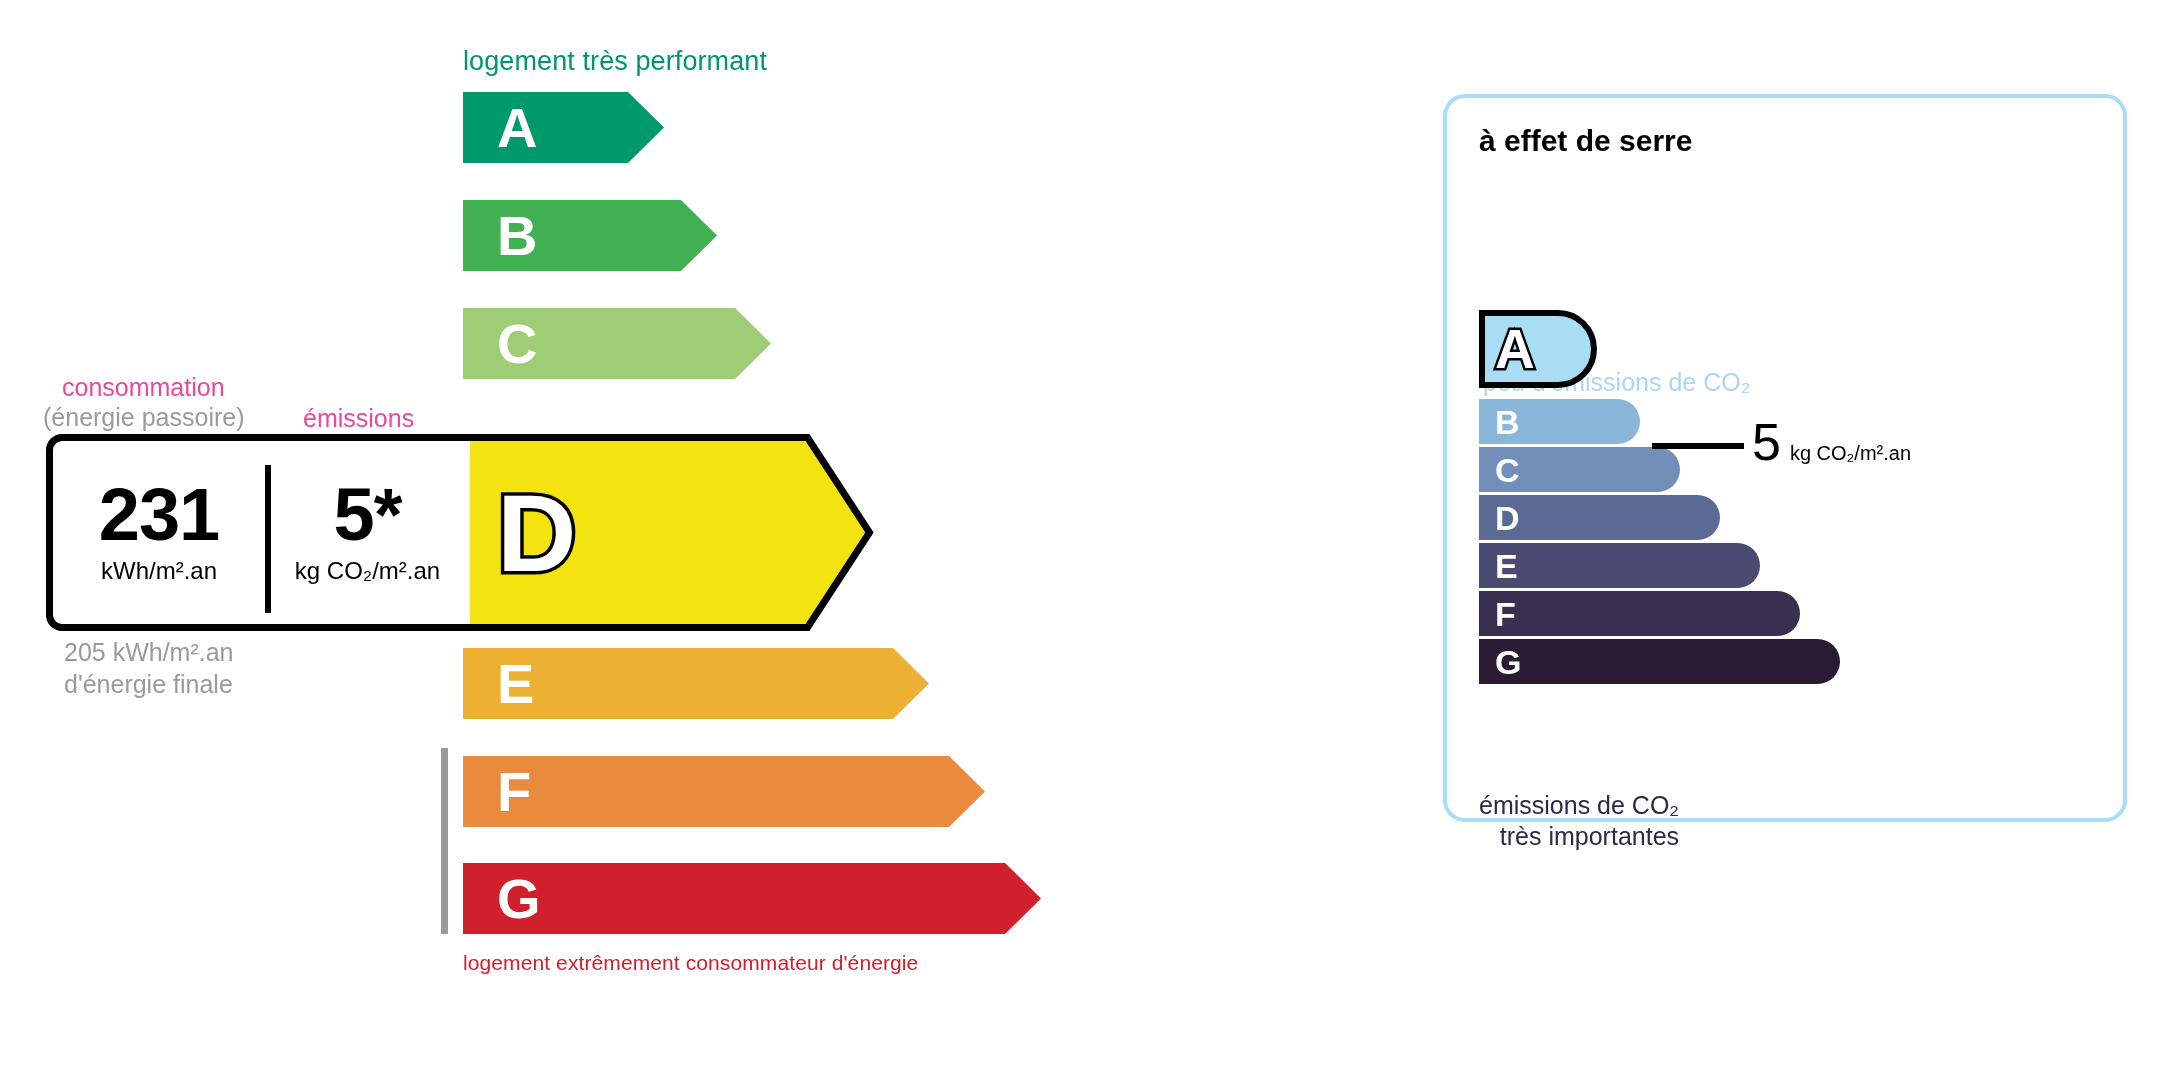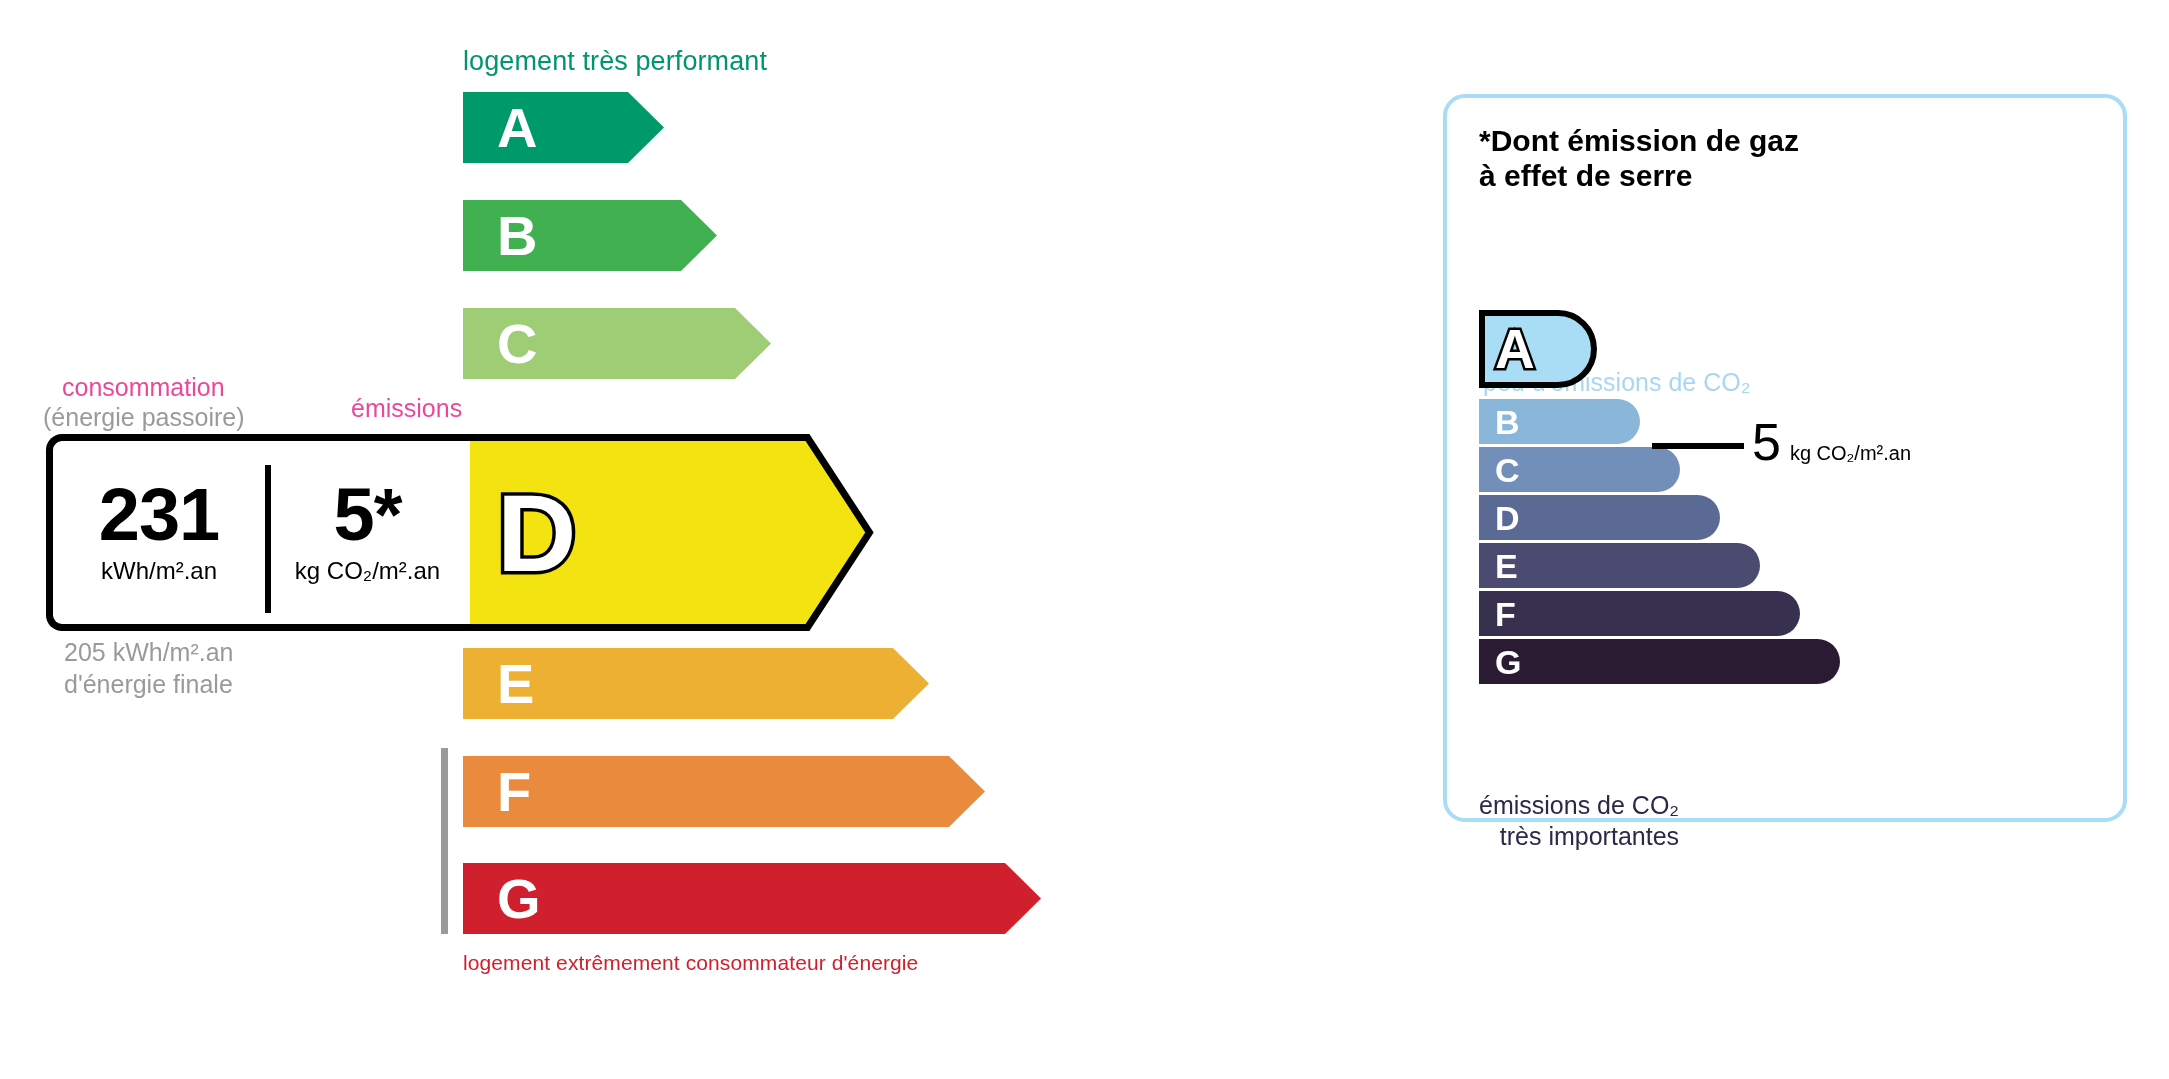--- a/index.html
+++ b/index.html
@@ -45,21 +45,21 @@
     flex-direction:column;align-items:center;justify-content:center;}
   #cell-consumption{left:0;width:212px;}
   #cell-emission{left:212px;width:205px;}
   #value-box .big{font-size:74px;font-weight:600;color:#000;line-height:.95;letter-spacing:-1px;}
   #value-box .unit{font-size:24px;color:#000;margin-top:7px;}
   #value-divider{position:absolute;left:212px;top:24px;width:6px;height:148px;background:#000;}
 
   .head-label{position:absolute;font-size:25px;color:#ec4899;white-space:nowrap;}
   #label-consumption{left:62px;top:373px;}
   #label-primary{left:43px;top:403px;color:#9a9a9a;}
-  #label-emissions{left:303px;top:394px;margin-left:48px;}
+  #label-emissions{left:303px;top:404px;}
 
   #final-energy{
     position:absolute;left:64px;top:637px;font-size:25px;color:#9a9a9a;
     line-height:1.26;white-space:nowrap;
   }
 
   #passoire-bar{position:absolute;left:441px;top:748px;width:7px;height:186px;background:#9a9a9a;}
   #passoire-label{
     position:absolute;left:250px;top:810px;width:180px;text-align:right;
     font-size:25px;color:#9a9a9a;line-height:1.26;
@@ -167,21 +167,20 @@
     <div>d'énergie finale</div>
   </div>
 
   <div id="passoire-bar"></div>
 
   <div class="bottom-caption">logement extrêmement consommateur d'énergie</div>
 </div>
 
 <div id="co2-panel">
   <div id="co2-title">
-    <div>*Dont émission de gaz</div>
     <div>à effet de serre</div>
   </div>
 
   <div id="co2-top-caption">peu d'émissions de CO₂</div>
 
   <div id="co2-rows-host">
       <div class="co2-row" id="co2-row-A" style="top: 212px; width: 118px; height: 78px;">
         <svg width="118" height="78" viewBox="0 0 118 78" style="display: block;">
           <path d="M 3 3 L 79 3 A 36 36 0 0 1 79 75 L 3 75 Z" fill="#a9dcf5" stroke="#000" stroke-width="6"></path>
         </svg>

